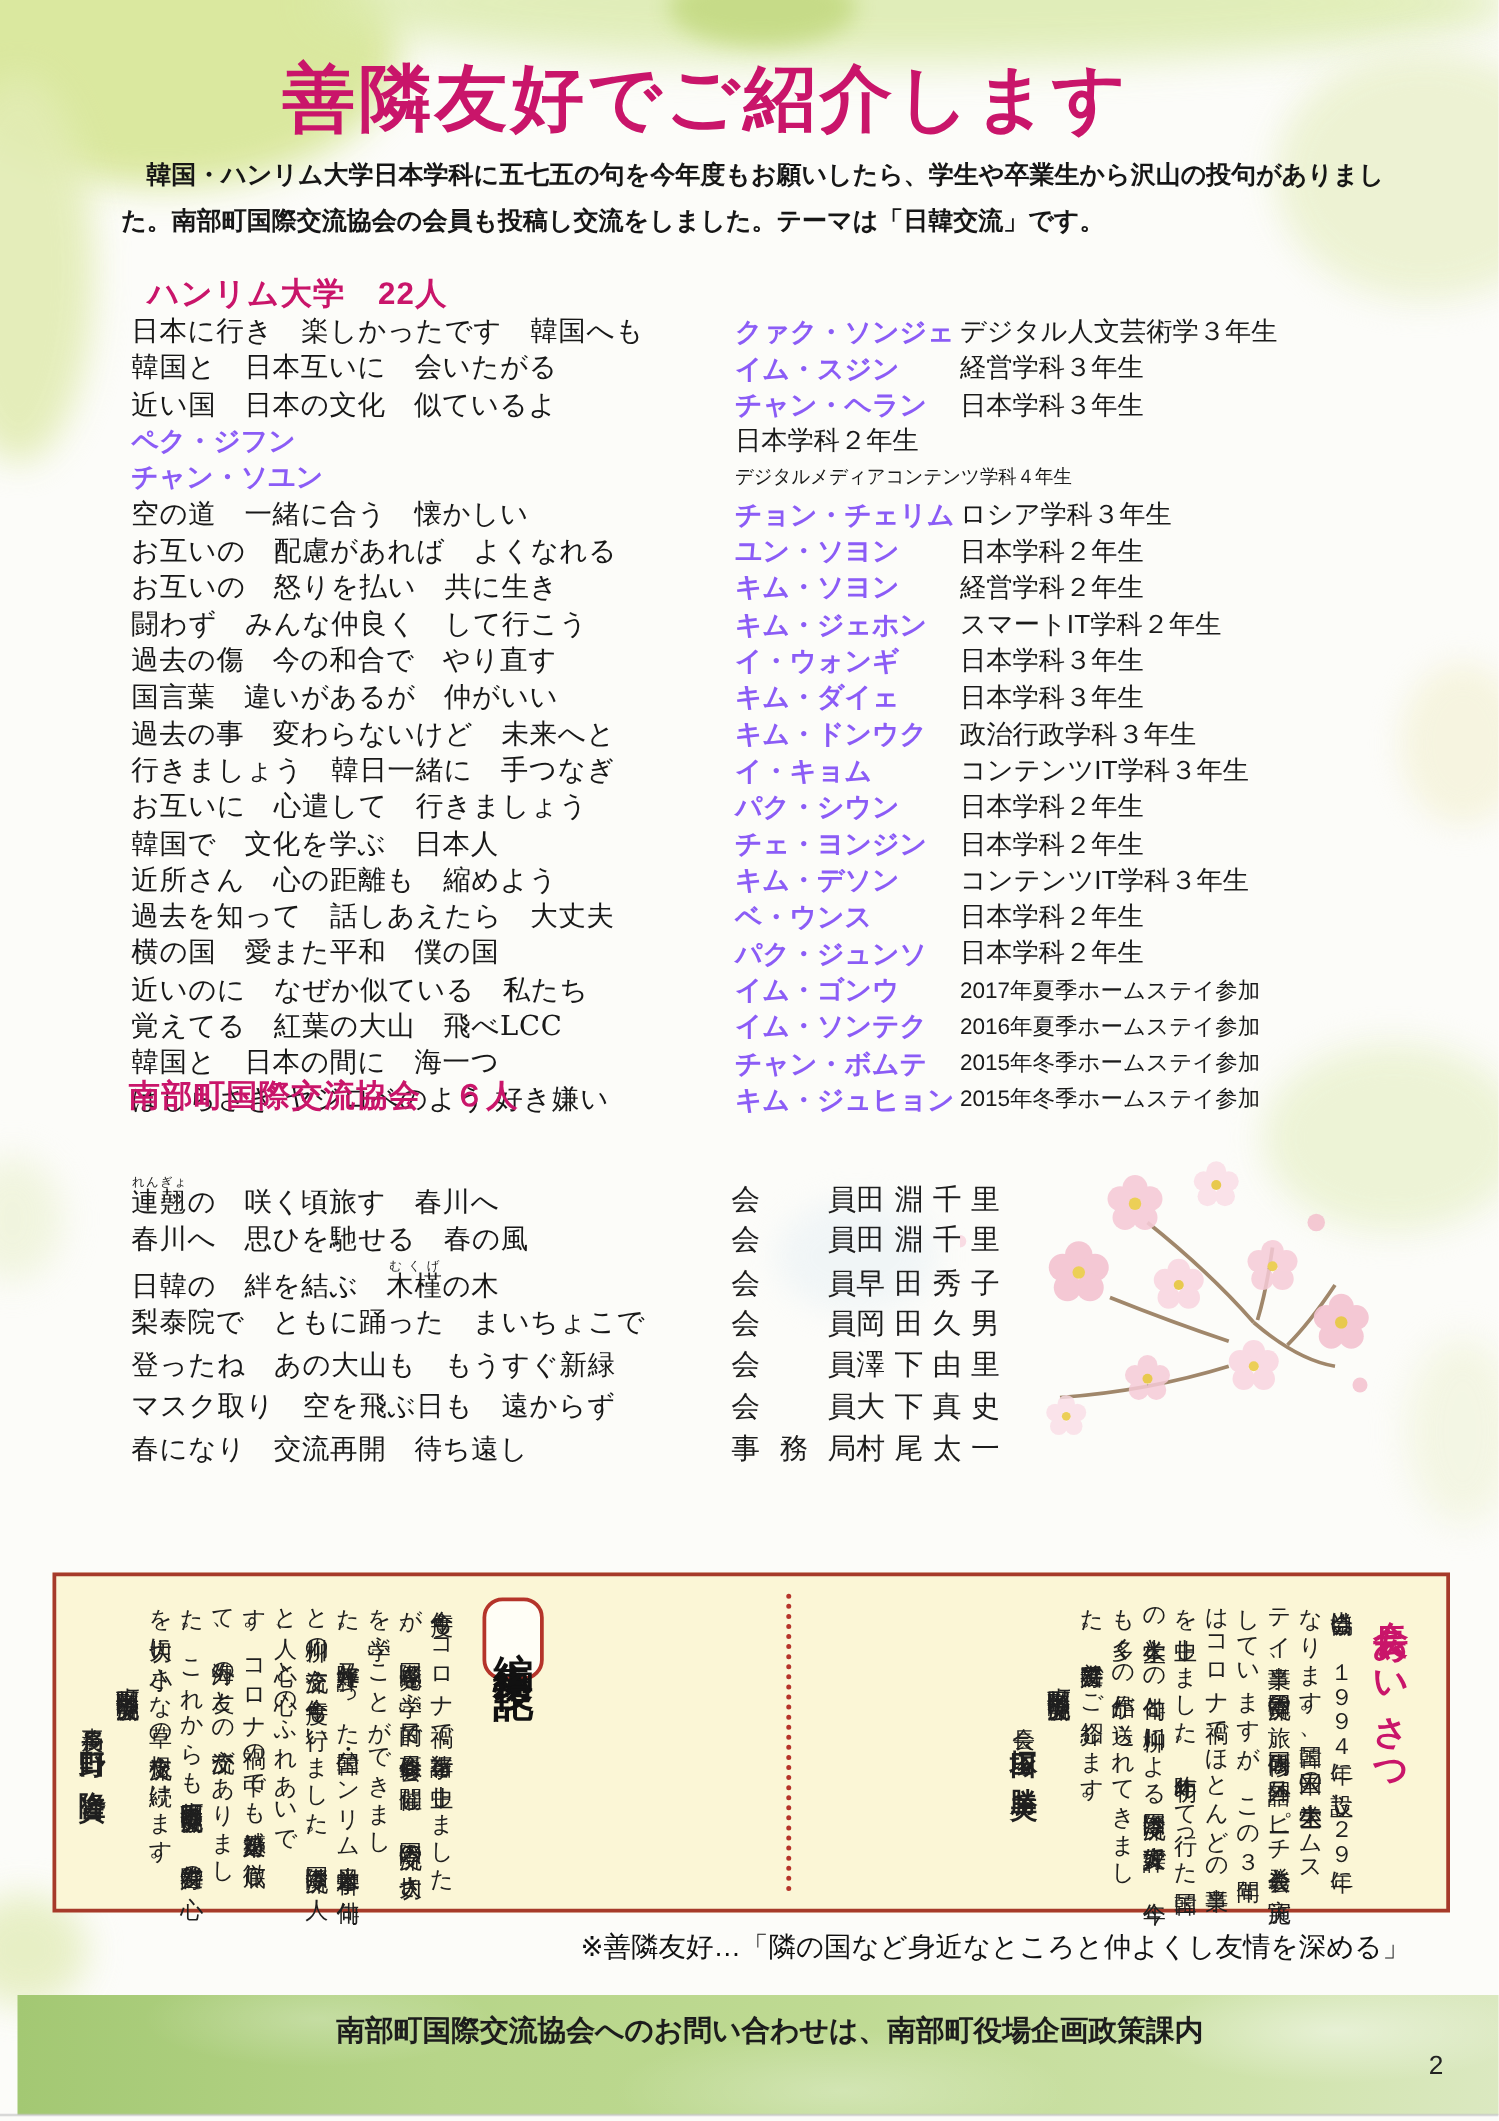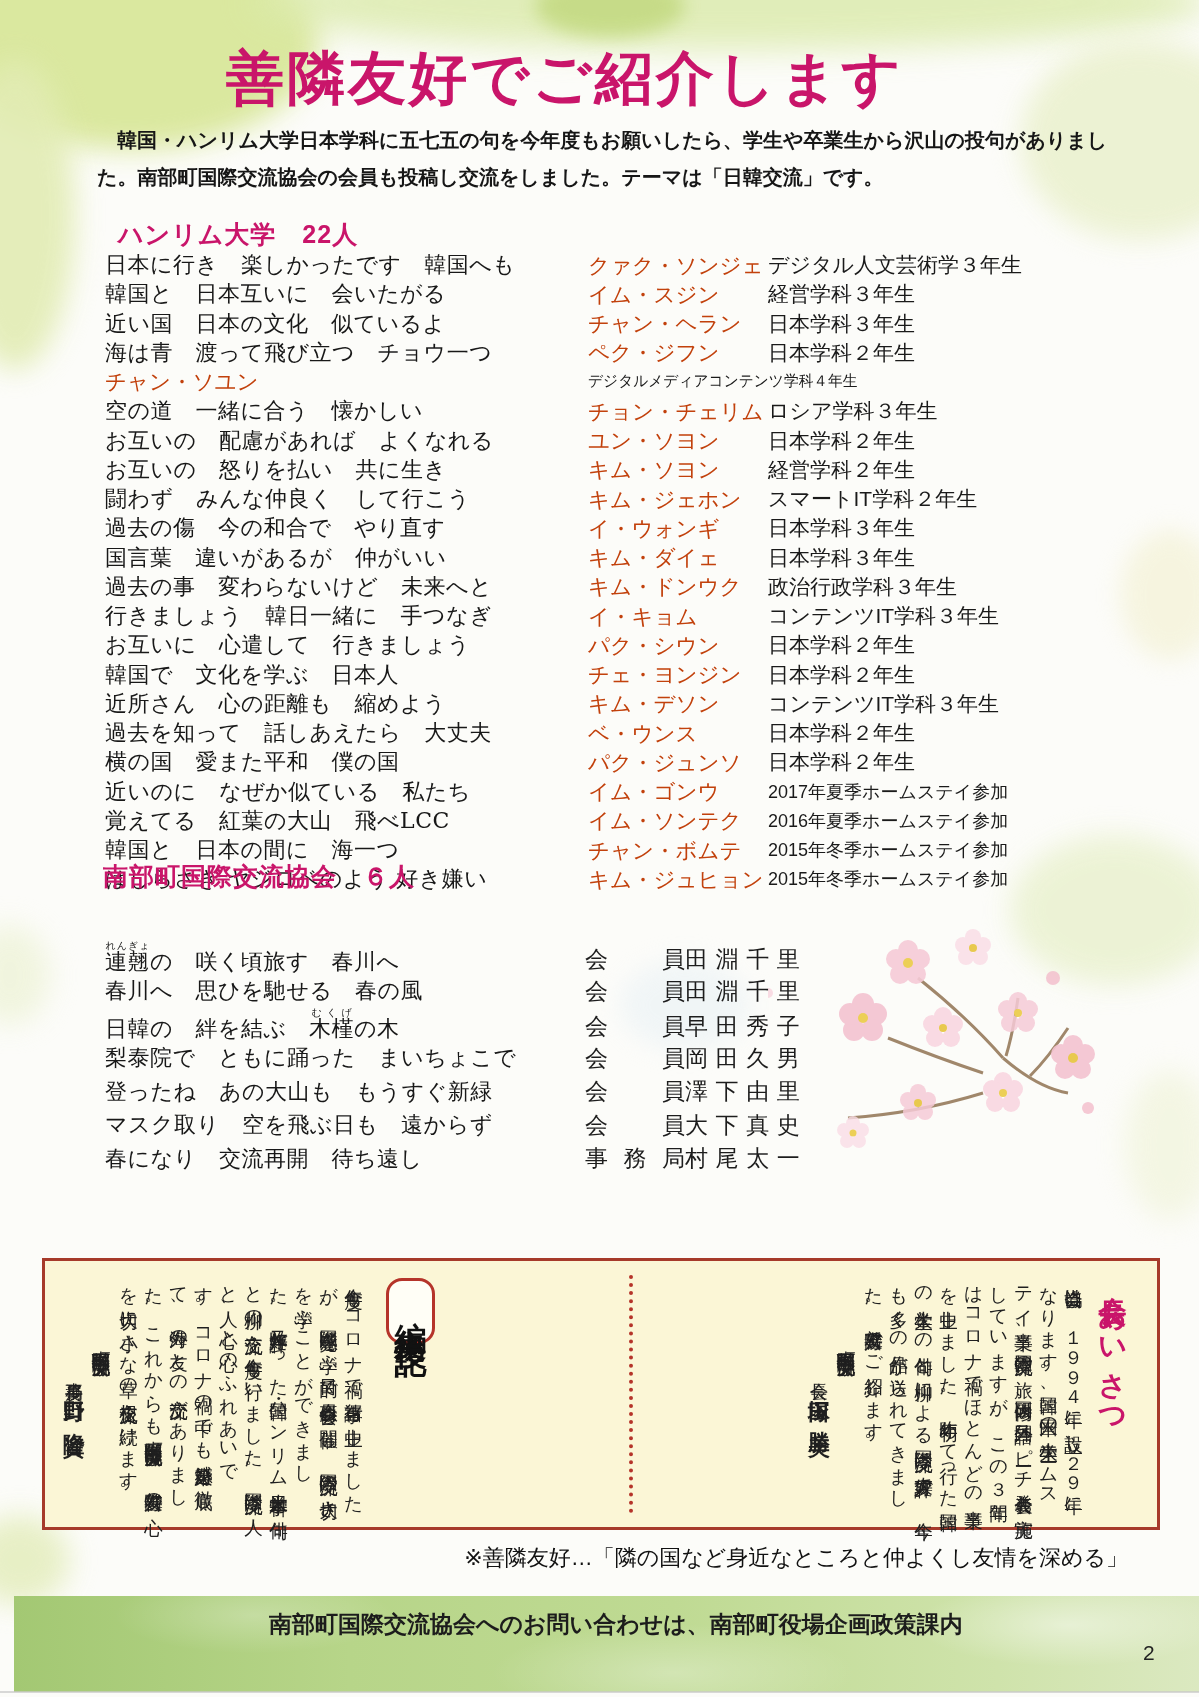--- a/index.html
+++ b/index.html
@@ -27,21 +27,21 @@
   .sec-head{position:absolute;margin:0;font-size:25px;font-weight:700;color:var(--accent,#c4156a);letter-spacing:1px;}
   #hanlim-head{left:118px;top:218px;}
   #nanbu-head{left:103px;top:860px;}
   .rows{position:absolute;left:105px;}
   #hanlim-rows{top:250px;width:1020px;}
   #nanbu-rows{top:941px;width:800px;}
   .h-row{display:grid;grid-template-columns:483px 180px 1fr;height:29.25px;align-items:center;}
   .n-row{display:grid;grid-template-columns:480px 100px 1fr;height:33.5px;align-items:center;}
   .haiku{font-family:"DejaVu Serif","Liberation Serif",serif;font-size:22px;color:#181818;letter-spacing:.5px;white-space:nowrap;}
   ruby rt{font-size:10px;letter-spacing:0;color:#222;}
-  .hname{font-size:21.5px;color:#c2410c;white-space:nowrap;}
+  .hname{font-size:21.5px;color:#8b5cf6;white-space:nowrap;font-weight:bold;}
   .aff{font-size:21px;color:#1a1a1a;white-space:nowrap;}
   .aff.s{font-size:18px;}
   .aff.xs{font-size:15.5px;transform:scaleX(.95);transform-origin:left center;}
   .nrole{display:inline-block;min-width:96px;text-align:justify;text-align-last:justify;
          font-size:23px;font-weight:400;}
   .nperson{font-size:23px;letter-spacing:.33em;font-weight:500;white-space:nowrap;}
   
   .blossoms{position:absolute;left:768px;top:908px;pointer-events:none;}
   
   .bottom-box{position:absolute;left:42px;top:1258px;width:1118px;height:272px;box-sizing:border-box;
@@ -105,21 +105,20 @@
     <span class="aff">経営学科３年生</span>
   </div>
 
   <div class="h-row">
     <span class="haiku">近い国　日本の文化　似ているよ</span>
     <span class="hname">チャン・ヘラン</span>
     <span class="aff">日本学科３年生</span>
   </div>
 
   <div class="h-row">
-    <span class="haiku">海は青　渡って飛び立つ　チョウ一つ</span>
     <span class="hname">ペク・ジフン</span>
     <span class="aff">日本学科２年生</span>
   </div>
 
   <div class="h-row">
     <span class="hname">チャン・ソユン</span>
     <span class="aff xs">デジタルメディアコンテンツ学科４年生</span>
   </div>
 
   <div class="h-row">

